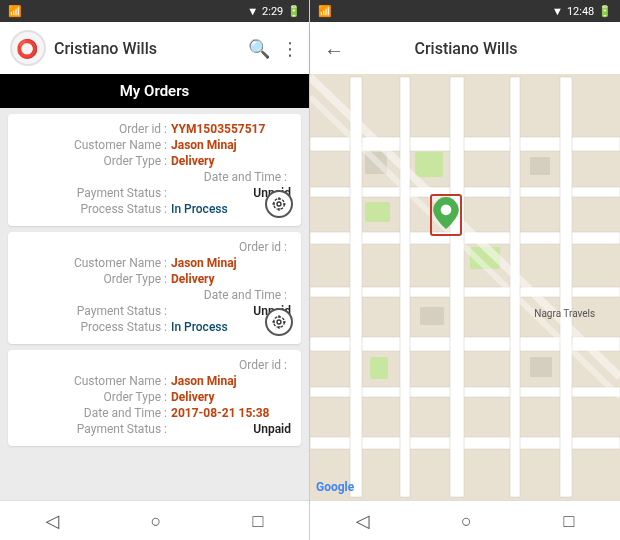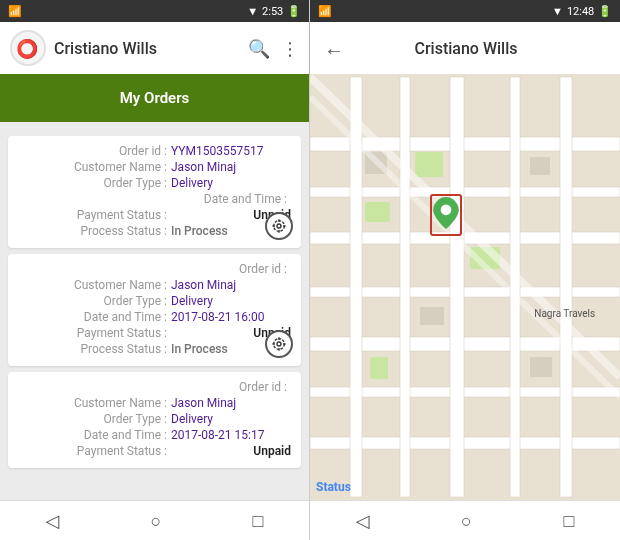--- a/index.html
+++ b/index.html
@@ -61,36 +61,36 @@
       flex: 1;
       font-size: 16px;
       font-weight: 500;
       color: #333;
     }
     .header-icons { display: flex; gap: 10px; align-items: center; }
     .icon-btn { font-size: 18px; color: #555; cursor: pointer; }
 
     
     .my-orders-bar {
-      background: #4d7c0f;
-      height: 48px;
+      background: #000000;
+      height: 34px;
       display: flex;
       align-items: center;
       justify-content: center;
       font-size: 15px;
       font-weight: 600;
       color: #fff;
     }
 
     
     .orders-list {
       flex: 1;
       overflow-y: auto;
       background: #ebebeb;
-      padding: 8px 0;
+      padding: 0 0;
     }
 
     
     .order-card {
       background: #fff;
       margin: 6px 8px;
       border-radius: 4px;
       padding: 8px 10px;
       box-shadow: 0 1px 2px rgba(0,0,0,0.1);
       position: relative;
@@ -102,25 +102,25 @@
       margin-bottom: 2px;
       color: #333;
     }
     .order-row .label {
       color: #999;
       text-align: right;
       min-width: 95px;
       margin-right: 4px;
     }
     .order-row .value {
-      font-weight: 400;
-      color: #4c1d95;
+      font-weight: 700;
+      color: #c2410c;
       min-width: 120px;
     }
-    .order-row .value.orange { color: #737373; font-weight: 500; }
+    .order-row .value.orange { color: #0c4a6e; font-weight: 500; }
     .order-row .value.unpaid { color: #222; font-weight: 600; text-align: right; }
 
     .location-btn {
       position: absolute;
       right: 8px;
       bottom: 8px;
       width: 28px;
       height: 28px;
       border-radius: 50%;
       border: 2px solid #555;
@@ -221,21 +221,21 @@
 <body>
 
 <div class="panel">
 
   <div class="status-bar">
     <div class="status-bar-left">
       <span>📶</span>
     </div>
     <div class="status-bar-right">
       <span>▼</span>
-      <span>2:53</span>
+      <span>2:29</span>
       <span>🔋</span>
     </div>
   </div>
 
   <div class="header">
     <div class="logo-circle">
       <span>⭕</span>
     </div>
     <span class="header-title">Cristiano Wills</span>
     <div class="header-icons">
@@ -293,21 +293,20 @@
       <div class="order-row">
         <span class="label">Customer Name :</span>
         <span class="value">Jason Minaj</span>
       </div>
       <div class="order-row">
         <span class="label">Order Type :</span>
         <span class="value">Delivery</span>
       </div>
       <div class="order-row">
         <span class="label">Date and Time :</span>
-        <span class="value">2017-08-21 16:00</span>
       </div>
       <div class="order-row">
         <span class="label">Payment Status :</span>
         <span class="value unpaid">Unpaid</span>
       </div>
       <div class="order-row">
         <span class="label">Process Status :</span>
         <span class="value orange">In Process</span>
       </div>
       <div class="location-btn">
@@ -329,21 +328,21 @@
       <div class="order-row">
         <span class="label">Customer Name :</span>
         <span class="value">Jason Minaj</span>
       </div>
       <div class="order-row">
         <span class="label">Order Type :</span>
         <span class="value">Delivery</span>
       </div>
       <div class="order-row">
         <span class="label">Date and Time :</span>
-        <span class="value">2017-08-21 15:17</span>
+        <span class="value">2017-08-21 15:38</span>
       </div>
       <div class="order-row">
         <span class="label">Payment Status :</span>
         <span class="value unpaid">Unpaid</span>
       </div>
     </div>
 
   </div>
 
   <div class="bottom-nav">
@@ -412,21 +411,21 @@
           <circle cx="12" cy="12" r="5" fill="#fff"></circle>
         </svg>
       </div>
     </div>
 
     
     <div class="map-label">Nagra Travels</div>
 
     
     <div class="google-watermark">
-      <span style="color:#4285f4;font-weight:bold;font-size:12px">Status</span>
+      <span style="color:#4285f4;font-weight:bold;font-size:12px">Google</span>
     </div>
   </div>
 
   <div class="bottom-nav">
     <span class="nav-btn">◁</span>
     <span class="nav-btn">○</span>
     <span class="nav-btn">□</span>
   </div>
 </div>
 

